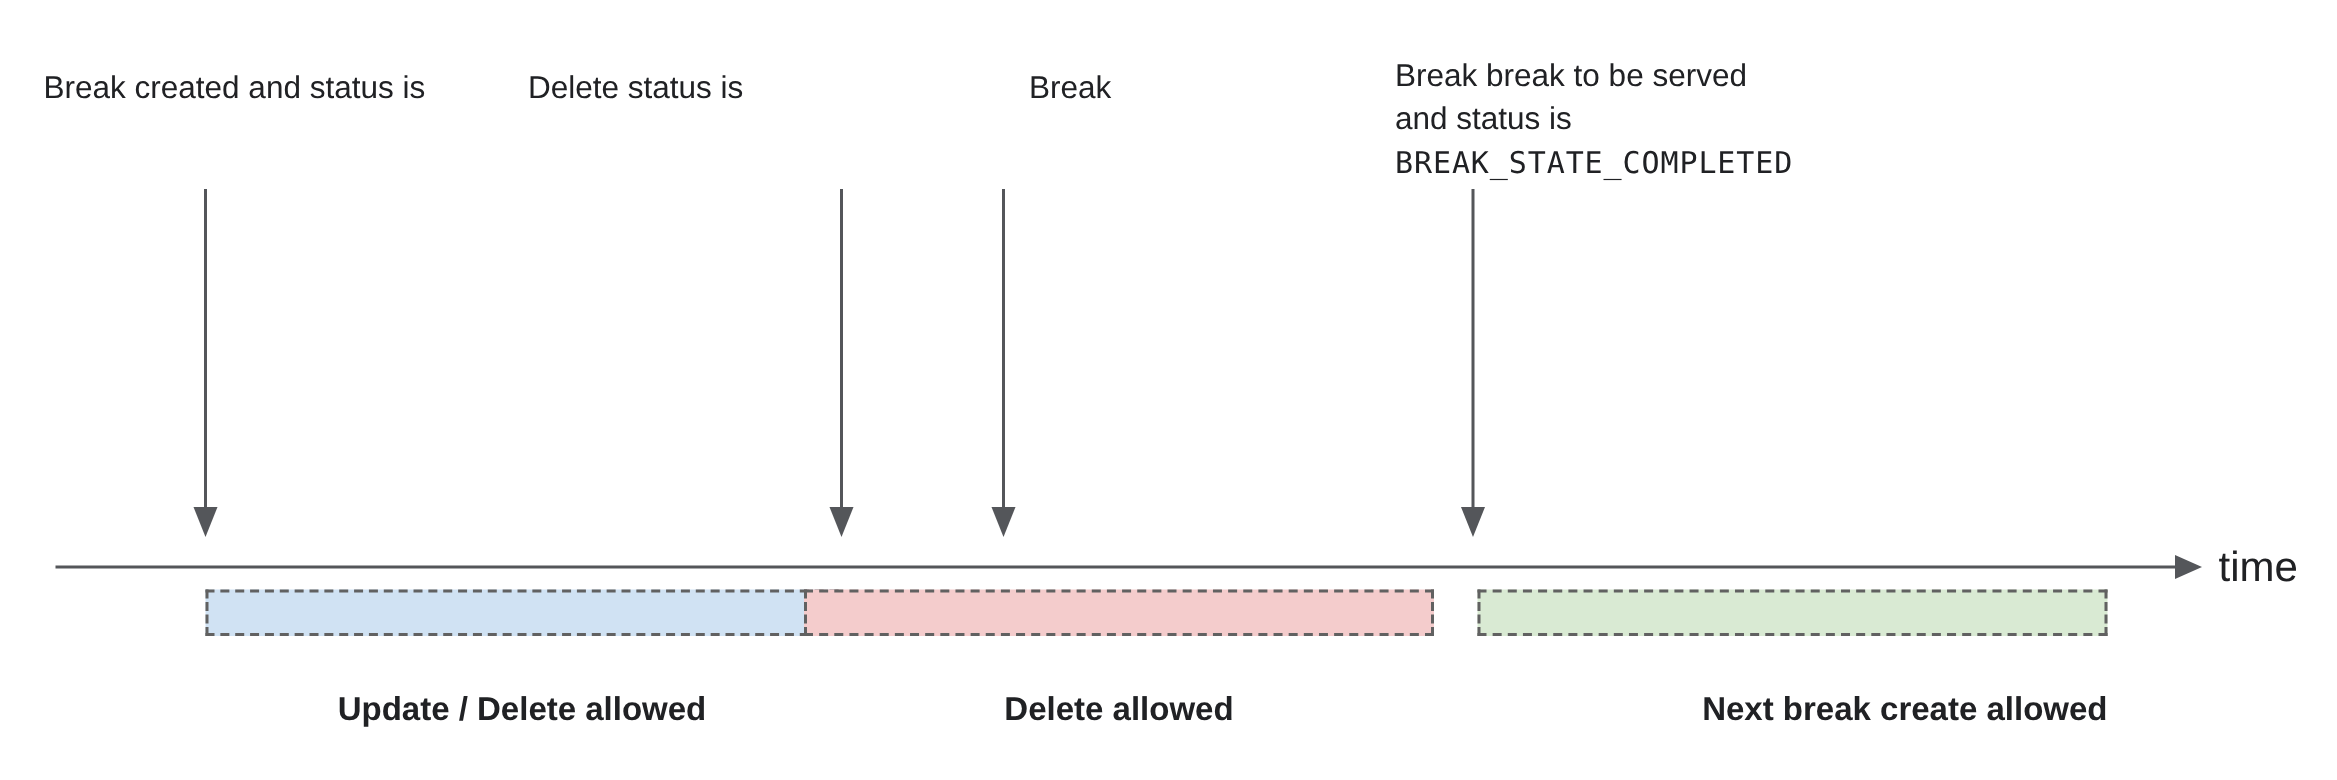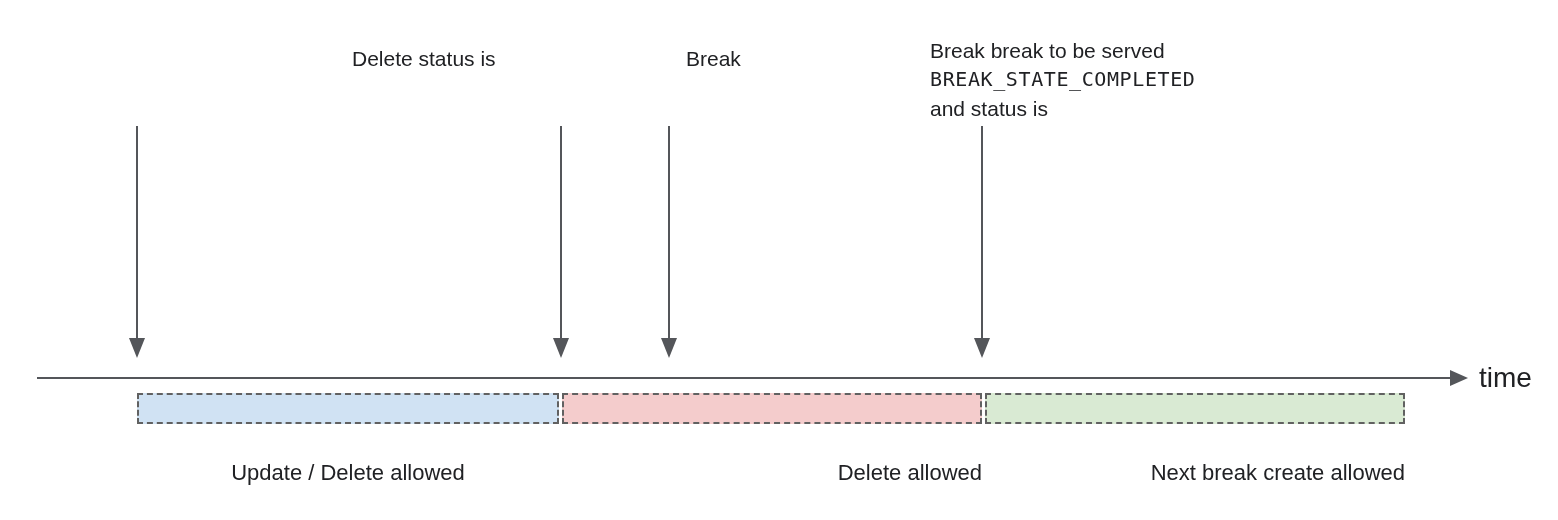--- a/index.html
+++ b/index.html
@@ -54,45 +54,47 @@
   }
   .seg {
     position: absolute; top: 393px; height: 31px;
     border: 2px dashed #616161;
   }
   .seg-label {
     position: absolute; top: 459px;
     font-size: 22px; line-height: 28px;
     text-align: center; color: #202124;
     white-space: nowrap;
+    font-weight: bold;
   }
   .s0 { left: 137px; width: 422px; }
-  .s1 { left: 562px; width: 420px; text-align: right; }
+  .s1 { left: 536px; width: 420px; }
   .s2 { left: 985px; width: 420px; text-align: right; }
 </style>
 </head>
 <body>
 
 <div class="canvas">
 
   <div class="ann" style="left:29px; top:44px">
+    <div class="line">Break created and status is</div>
   </div>
 
   <div class="ann" style="left:352px; top:44px">
     <div class="line">Delete status is</div>
   </div>
 
   <div class="ann" style="left:686px; top:44px">
     <div class="line">Break</div>
   </div>
 
   <div class="ann" style="left:930px; top:36px">
     <div class="line">Break break to be served</div>
+    <div class="line">and status is</div>
     <div class="line mono">BREAK_STATE_COMPLETED</div>
-    <div class="line">and status is</div>
   </div>
 
   <div class="down-arrow" style="left:129px">
     <div class="shaft"></div>
     <div class="head"></div>
   </div>
   <div class="down-arrow" style="left:553px">
     <div class="shaft"></div>
     <div class="head"></div>
   </div>

